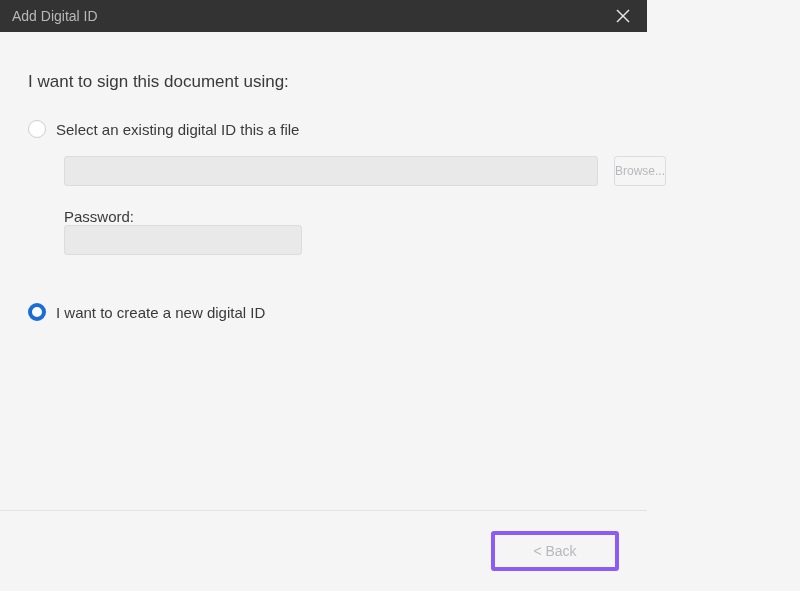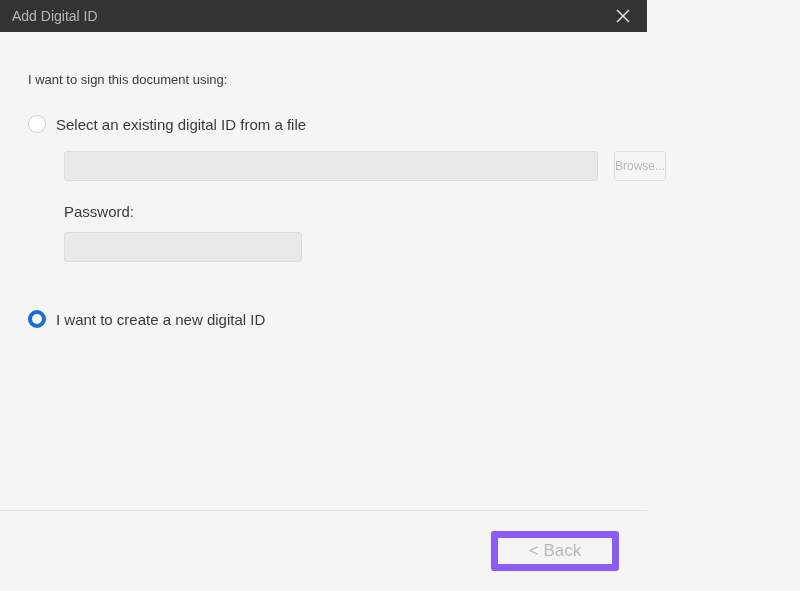--- a/index.html
+++ b/index.html
@@ -35,21 +35,21 @@
       height: 24px;
       display: flex;
       align-items: center;
       justify-content: center;
     }
     .content {
       padding: 40px 28px 0 28px;
     }
     .intro-text {
       color: #3a3a3a;
-      font-size: 13px;
+      font-size: 17px;
       margin-bottom: 28px;
     }
     .option-row {
       display: flex;
       align-items: center;
       gap: 10px;
       margin-bottom: 18px;
     }
     .radio {
       width: 18px;
@@ -95,21 +95,20 @@
       align-items: center;
       justify-content: center;
     }
     .password-section {
       padding-left: 36px;
       margin-bottom: 48px;
     }
     .password-label {
       color: #3a3a3a;
       font-size: 15px;
-      margin-bottom: 12px;
     }
     .password-input {
       width: 238px;
       height: 30px;
       background: #e9e9ea;
       border: 1px solid #dcdcde;
       border-radius: 3px;
       display: block;
     }
     .option-row.second {
@@ -125,24 +124,24 @@
       display: flex;
       align-items: center;
       justify-content: flex-end;
       padding-right: 28px;
       gap: 16px;
       background: #f5f5f6;
     }
     .footer-button {
       width: 128px;
       height: 40px;
-      border: 7px solid #8b5cf6;
+      border: 4px solid #8b5cf6;
       border-radius: 3px;
       background: #f5f5f6;
-      font-size: 17px;
+      font-size: 14px;
       cursor: pointer;
       display: flex;
       align-items: center;
       justify-content: center;
     }
     .footer-button.back {
       color: #b8b8bc;
     }
     .footer-button.next {
       color: #2a2a2a;
@@ -166,21 +165,21 @@
         <line x1="13" y1="1" x2="1" y2="13" stroke="#e8e8e8" stroke-width="1.4"></line>
       </svg>
     </span>
   </div>
 
   <div class="content">
     <div class="intro-text">I want to sign this document using:</div>
 
     <div class="option-row">
       <div class="radio"></div>
-      <span class="option-label">Select an existing digital ID from a file</span>
+      <span class="option-label">Select an existing digital ID this a file</span>
     </div>
 
     <div class="file-row">
       <input class="file-input" type="text" disabled="" value="" style="">
       <button class="browse-button">Browse...</button>
     </div>
 
     <div class="password-section">
       <div class="password-label">Password:</div>
       <input class="password-input" type="password" disabled="" value="" style="">

